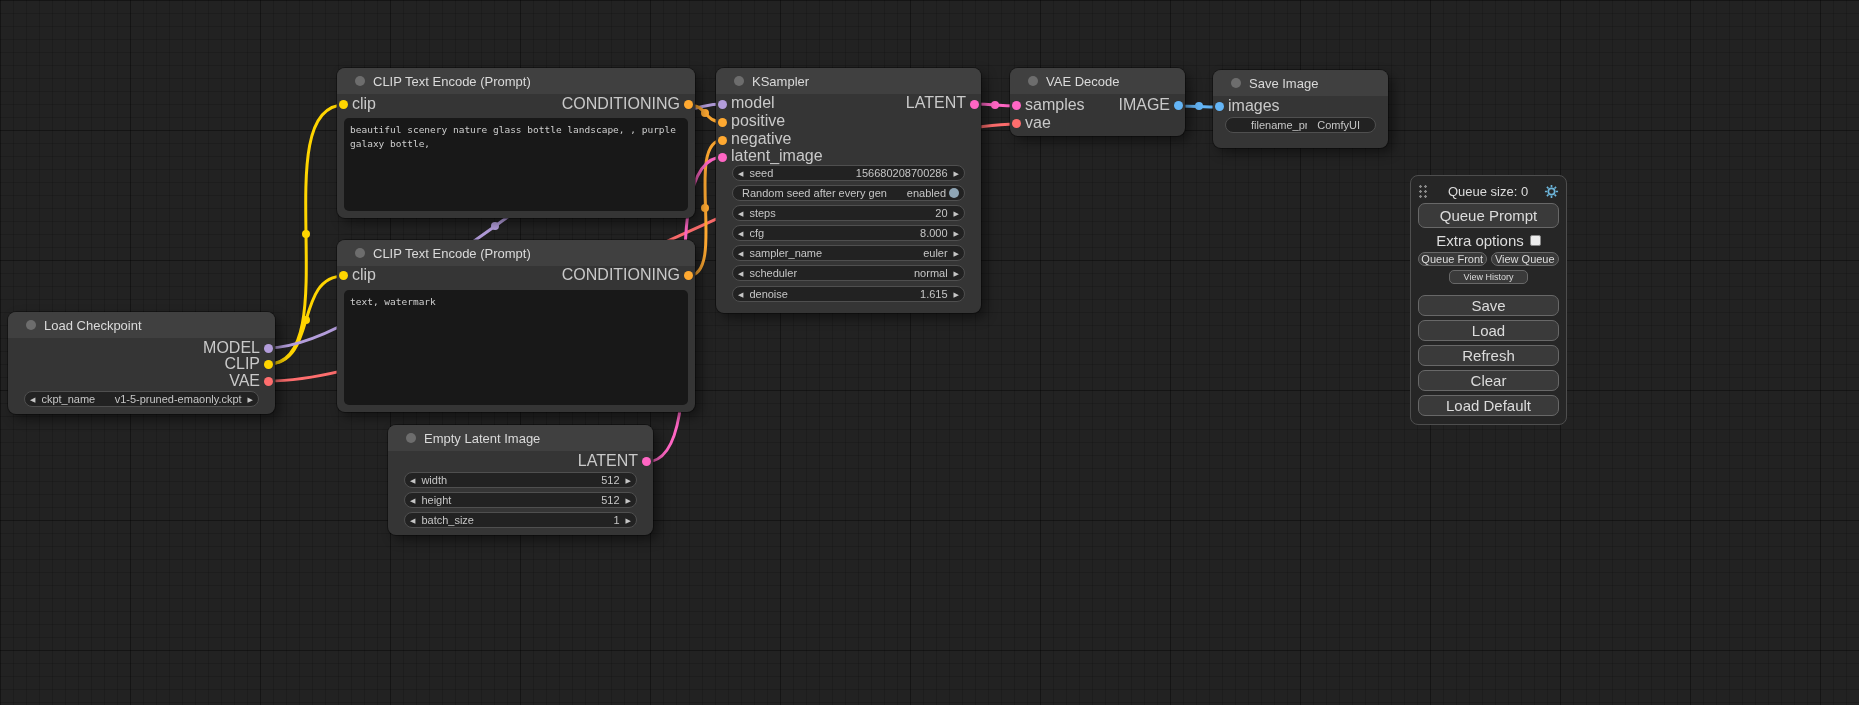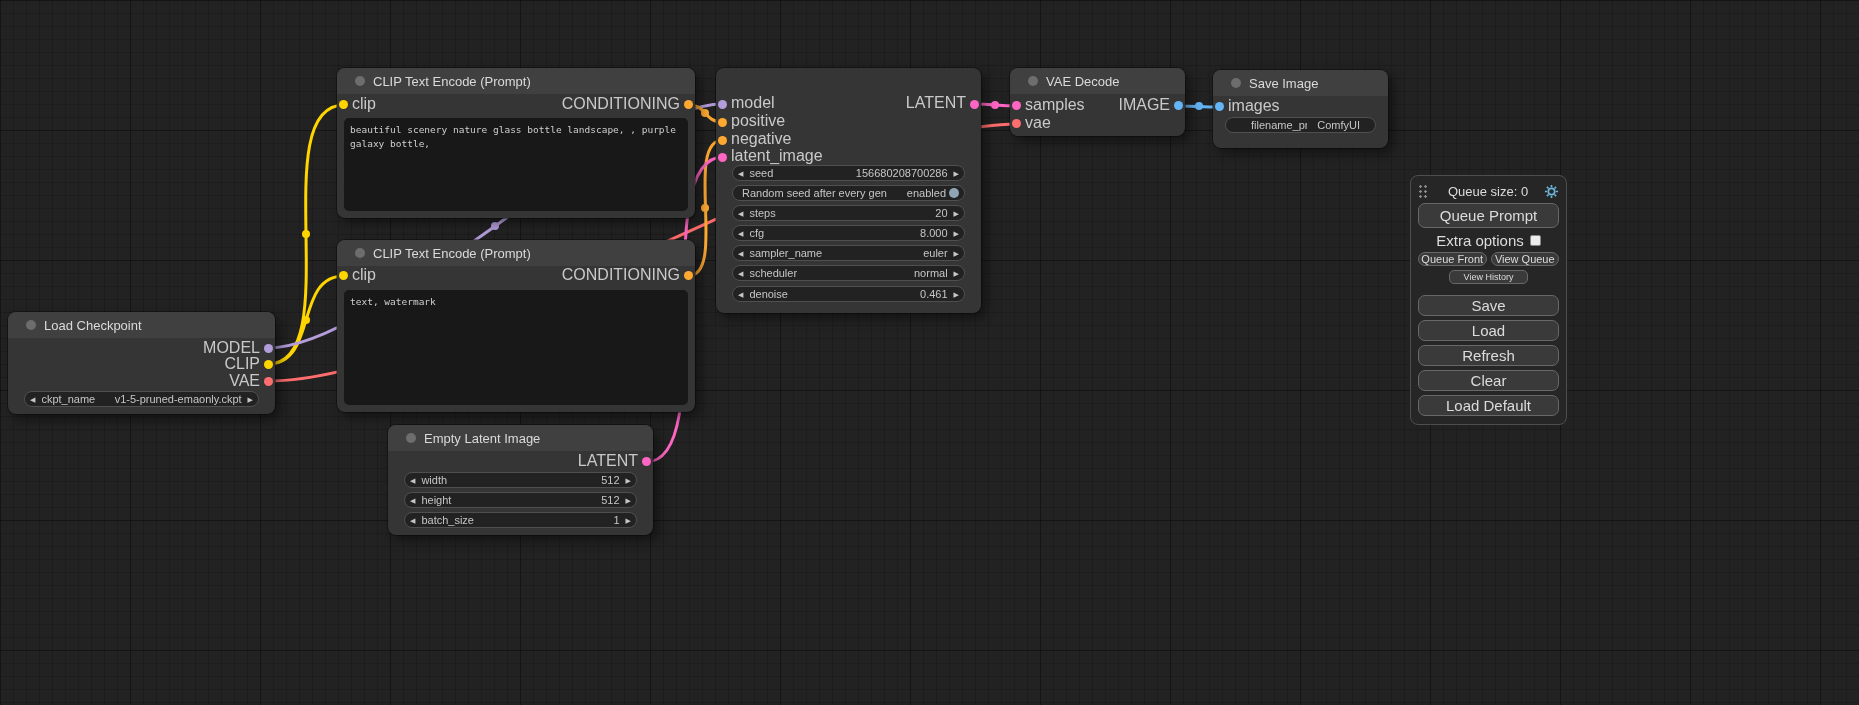--- a/index.html
+++ b/index.html
@@ -146,20 +146,24 @@
     </div>
     <div class="widget" style="left:16px;right:16px;top:87px">
       <span class="arrow">◀</span>
       <span class="wname">batch_size</span>
       <span class="wvalue">1</span>
       <span class="arrow">▶</span>
     </div>
   </div>
 
   <div class="node" style="left:716px;top:68px;width:265px;height:245px">
+    <div class="node-title">
+      <span class="collapse-dot"></span>
+      <span>KSampler</span>
+    </div>
     <div class="slot in" style="top:28px">model</div>
     <div class="slot in" style="top:46px">positive</div>
     <div class="slot in" style="top:64px">negative</div>
     <div class="slot in" style="top:81px">latent_image</div>
     <div class="slot out" style="top:28px">LATENT</div>
     <span class="dot in" style="top: 31.5px; background: rgb(179, 157, 219);"></span>
     <span class="dot in" style="top: 49.5px; background: rgb(255, 169, 49);"></span>
     <span class="dot in" style="top: 67.5px; background: rgb(255, 169, 49);"></span>
     <span class="dot in" style="top: 84.5px; background: rgb(255, 102, 196);"></span>
     <span class="dot out" style="top: 31.5px; background: rgb(255, 102, 196);"></span>
@@ -194,21 +198,21 @@
     </div>
     <div class="widget" style="left:16px;right:16px;top:197px">
       <span class="arrow">◀</span>
       <span class="wname">scheduler</span>
       <span class="wvalue">normal</span>
       <span class="arrow">▶</span>
     </div>
     <div class="widget" style="left:16px;right:16px;top:218px">
       <span class="arrow">◀</span>
       <span class="wname">denoise</span>
-      <span class="wvalue">0.461</span>
+      <span class="wvalue">1.615</span>
       <span class="arrow">▶</span>
     </div>
   </div>
 
   <div class="node" style="left:1010px;top:68px;width:175px;height:68px">
     <div class="node-title">
       <span class="collapse-dot"></span>
       <span>VAE Decode</span>
     </div>
     <div class="slot in" style="top:30px">samples</div>

